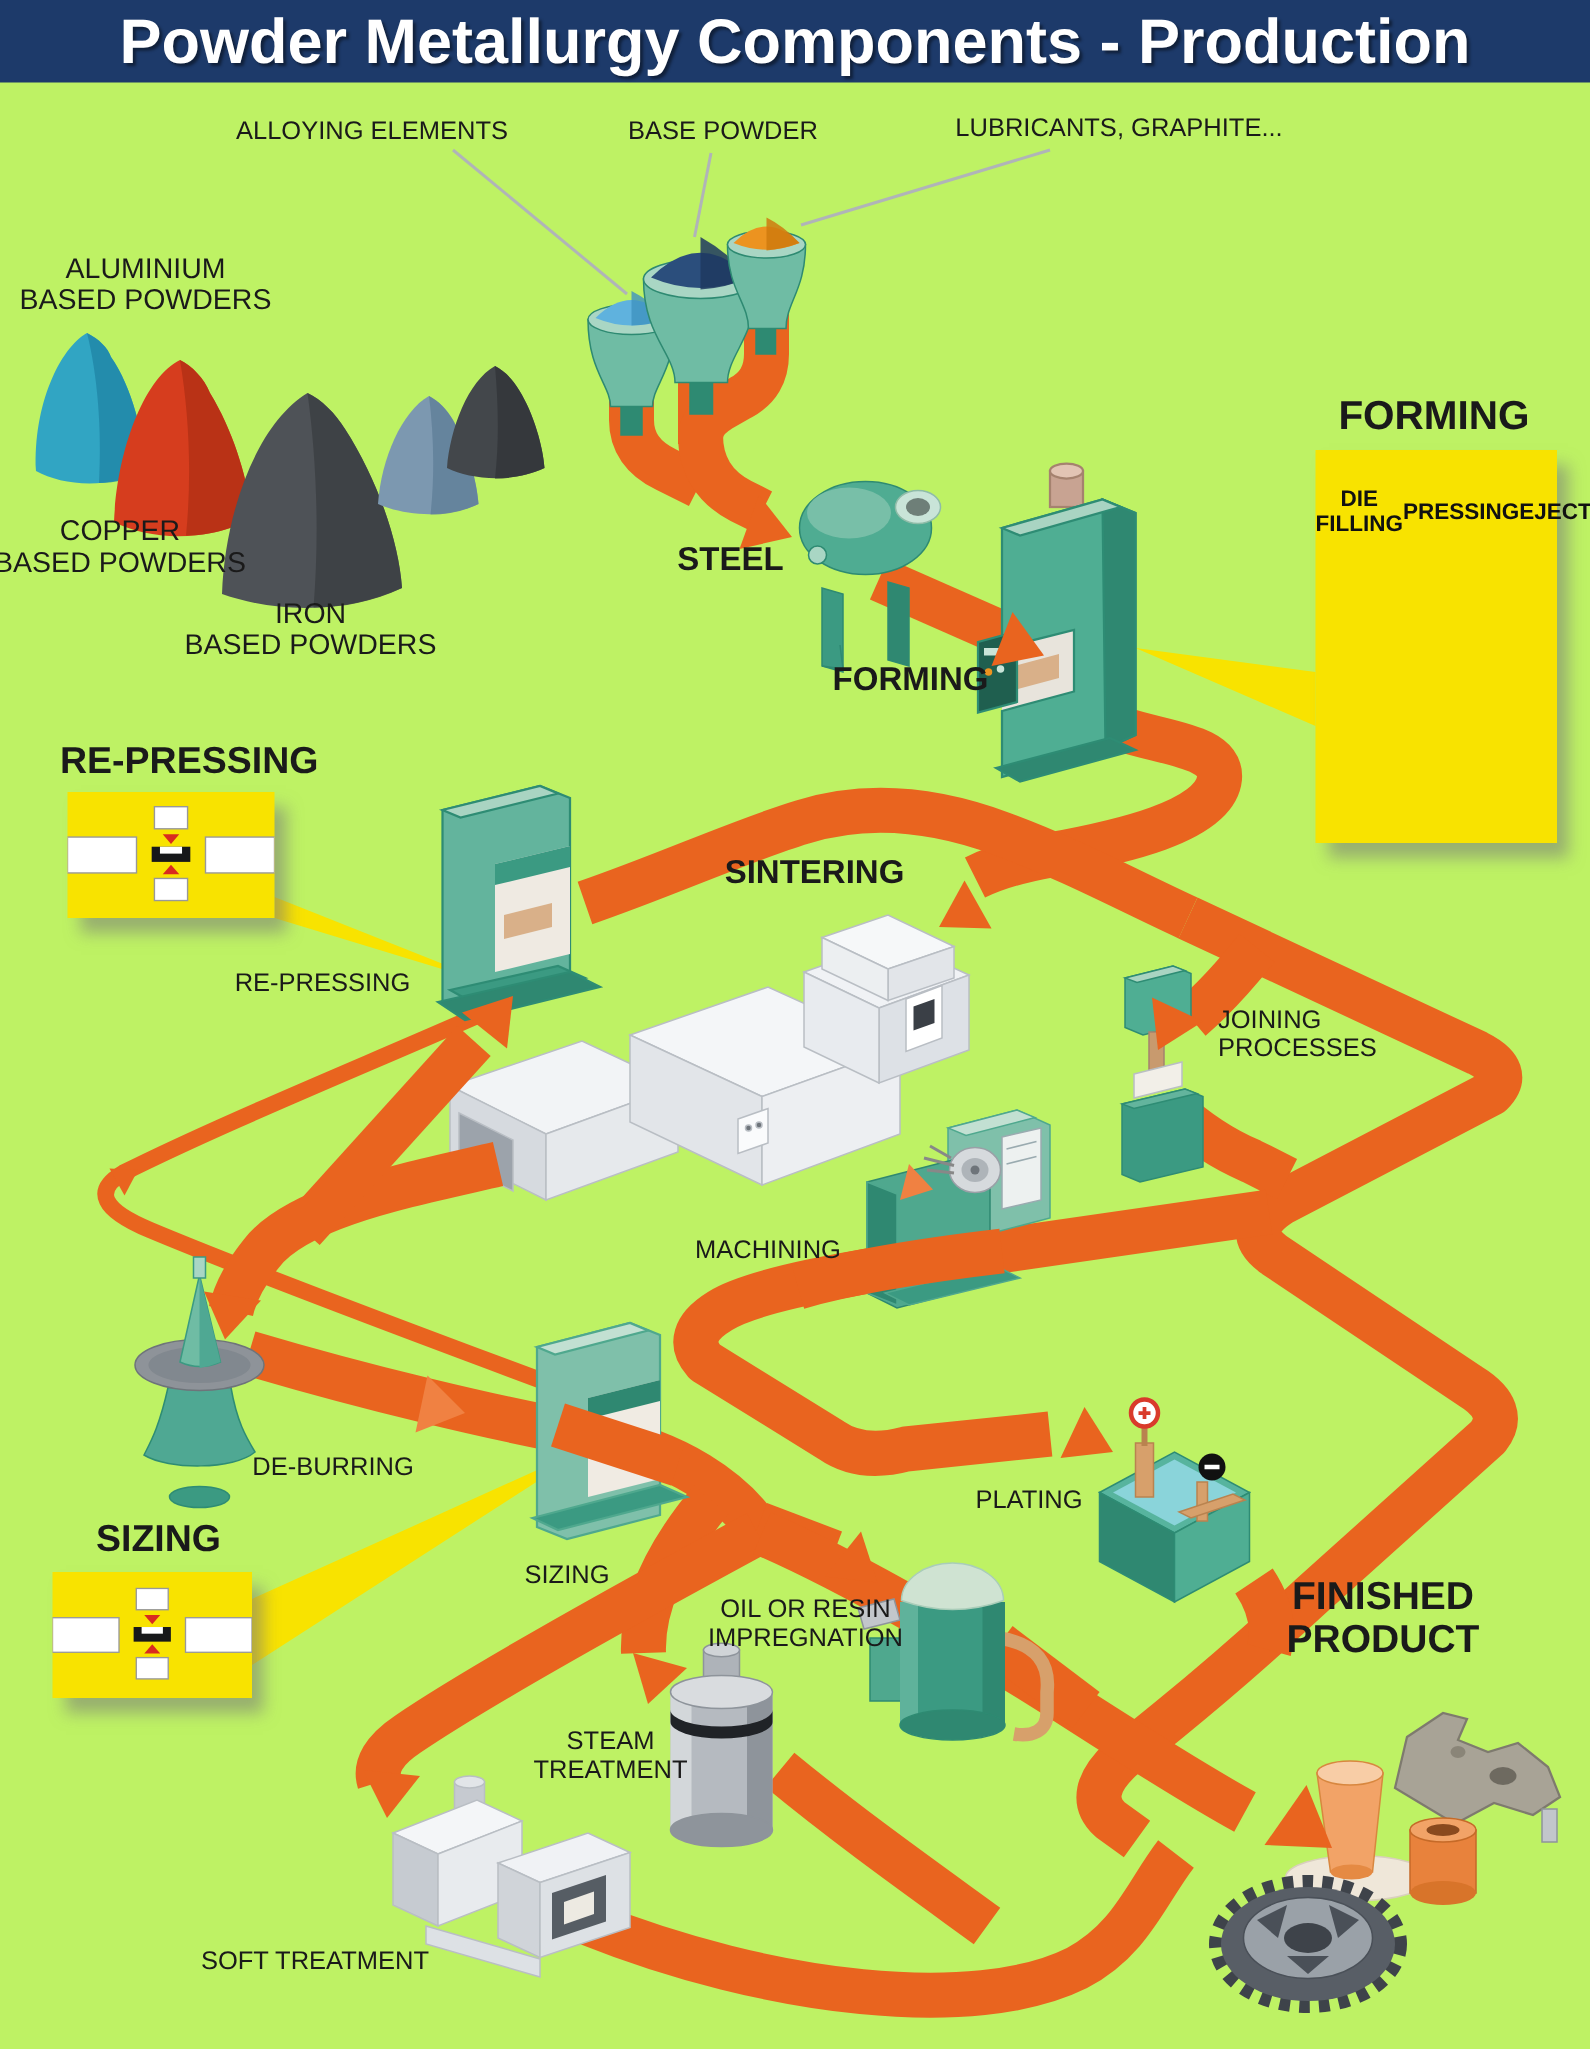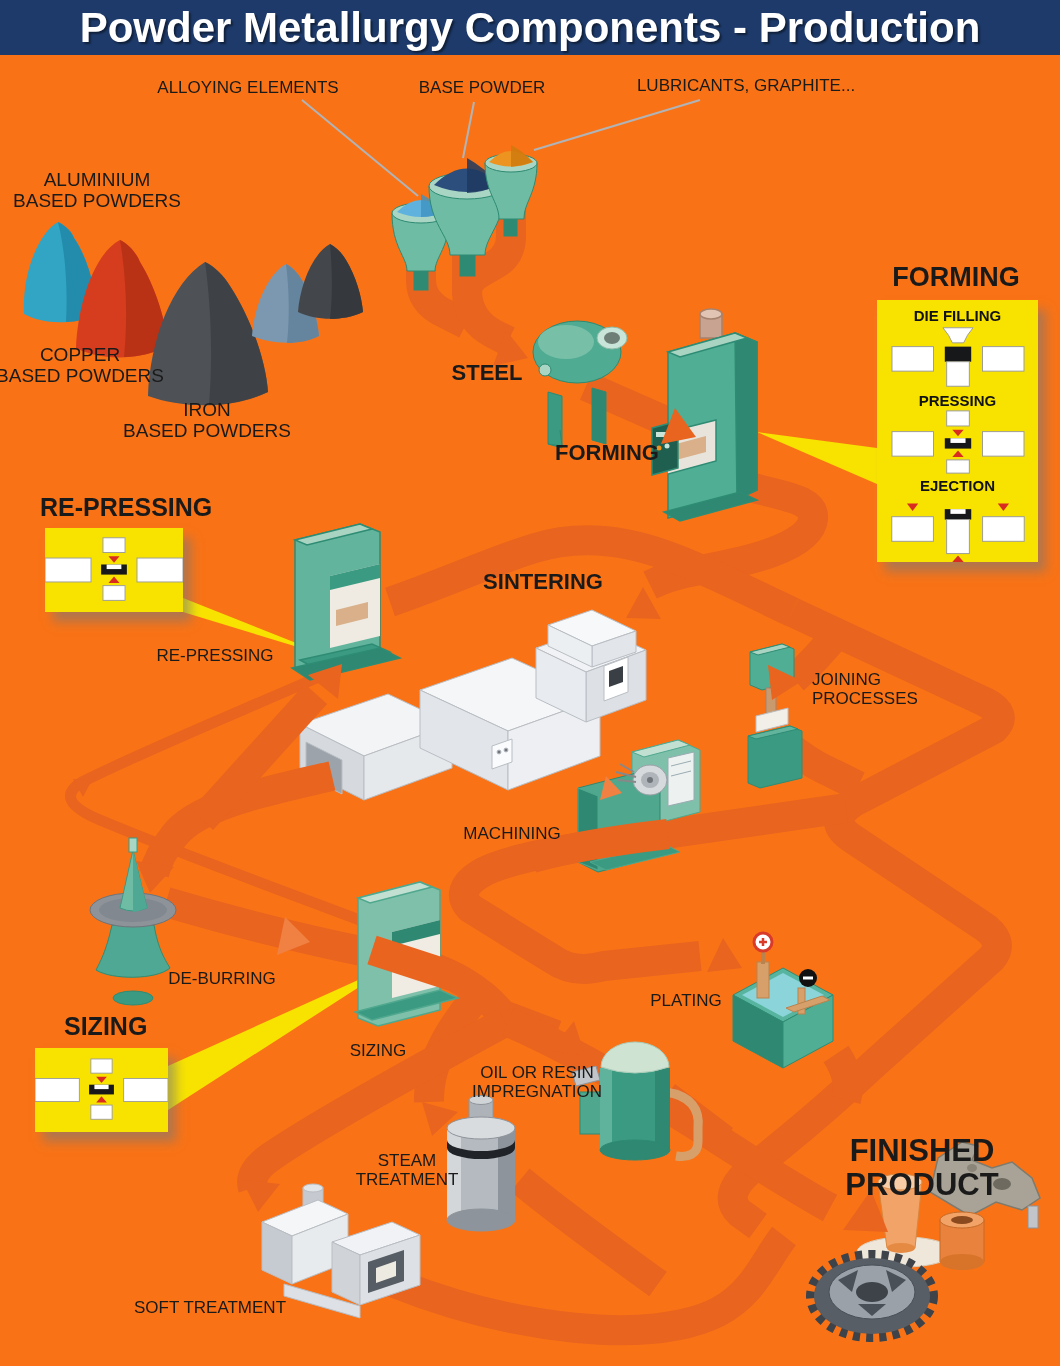--- a/index.html
+++ b/index.html
@@ -1,31 +1,31 @@
 <!DOCTYPE html>
 <html><head>
 <meta charset="utf-8">
 <style>
   html,body{margin:0;padding:0;background:#fff;}
-  #stage{position:relative;width:1060px;height:1366px;background:#f97316;overflow:hidden;
+  #stage{position:relative;width:1060px;height:1366px;background:#bef264;overflow:hidden;
          font-family:"Liberation Sans",sans-serif;}
   #titlebar{position:absolute;left:0;top:0;width:1060px;height:55px;background:#1d3a6a;
             border-bottom:2px solid #122档647;display:flex;align-items:center;justify-content:center;}
   #titlebar .t{color:#ffffff;font-size:42px;font-weight:bold;letter-spacing:0px;
                text-shadow:2px 2px 2px rgba(0,0,0,.45);white-space:nowrap;}
   #art{position:absolute;left:0;top:0;}
   .lbl{position:absolute;transform:translate(-50%,-50%);text-align:center;color:#1a1a1a;
        font-size:17px;line-height:1.1;white-space:pre-line;}
   .lbl.sm{font-size:19px;}
   .lbl.b{font-weight:bold;font-size:22px;}
   .lbl.hd{font-weight:bold;font-size:25px;}
   .lbl.left{transform:translate(0,-50%);text-align:left;}
   .callout{position:absolute;background:#f8e300;box-shadow:8px 10px 10px rgba(120,120,120,.55);}
   .callout .step-lb{font-weight:bold;font-size:15px;color:#111;text-align:center;margin:2px 0 0 0;}
-  .crow{display:flex;flex-direction:column;align-items:center;}
+  .crow{display:flex;flex-direction:row;align-items:center;}
 </style>
 </head>
 <body>
 
 <div id="stage">
 
   <svg id="art" width="1060" height="1366" viewBox="0 0 1060 1366">
 
     <g stroke="#b0b4b8" stroke-width="2" fill="none">
       <path d="M 302,100 L 418,196"></path>
@@ -330,21 +330,21 @@
 PROCESSES</div>
   <div class="lbl" style="left:512px;top:834px">MACHINING</div>
   <div class="lbl" style="left:222px;top:979px">DE-BURRING</div>
   <div class="lbl" style="left:378px;top:1051px">SIZING</div>
   <div class="lbl" style="left:686px;top:1001px">PLATING</div>
   <div class="lbl" style="left:537px;top:1083px">OIL OR RESIN
 IMPREGNATION</div>
   <div class="lbl" style="left:407px;top:1171px">STEAM
 TREATMENT</div>
   <div class="lbl" style="left:210px;top:1308px">SOFT TREATMENT</div>
-  <div class="lbl hd" style="left:922px;top:1168px;font-size:31px">FINISHED PRODUCT</div>
+  <div class="lbl hd" style="left:922px;top:1078px;font-size:26px">FINISHED PRODUCT</div>
 
   <div class="lbl hd" style="left:956px;top:278px;font-size:27px">FORMING</div>
   <div class="callout" style="left:877px;top:300px;width:161px;height:262px">
     <div class="crow" style="padding-top:5px">
       <div class="step-lb">DIE FILLING</div>
       <svg width="140" height="66" viewBox="0 0 140 70">
         <rect x="0" y="24" width="44" height="26" fill="#fff" stroke="#999"></rect>
         <rect x="96" y="24" width="44" height="26" fill="#fff" stroke="#999"></rect>
         <polygon points="54,4 86,4 80,12 76,20 64,20 60,12" fill="#fff" stroke="#999"></polygon>
         <rect x="56" y="24" width="28" height="16" fill="#17181a"></rect>

